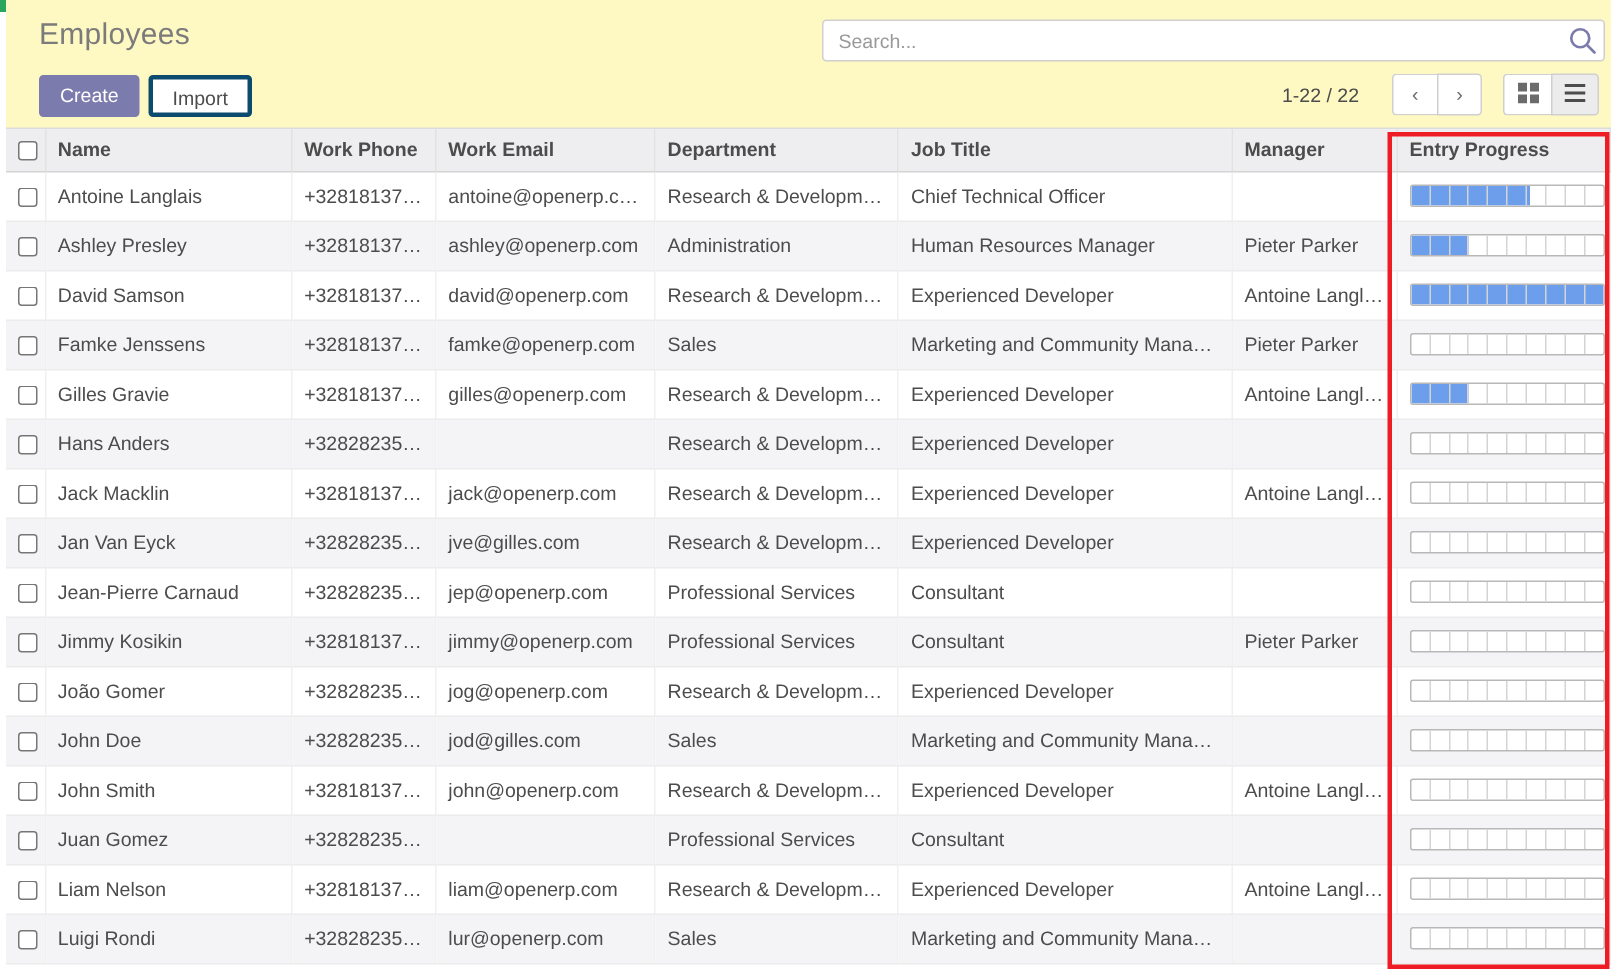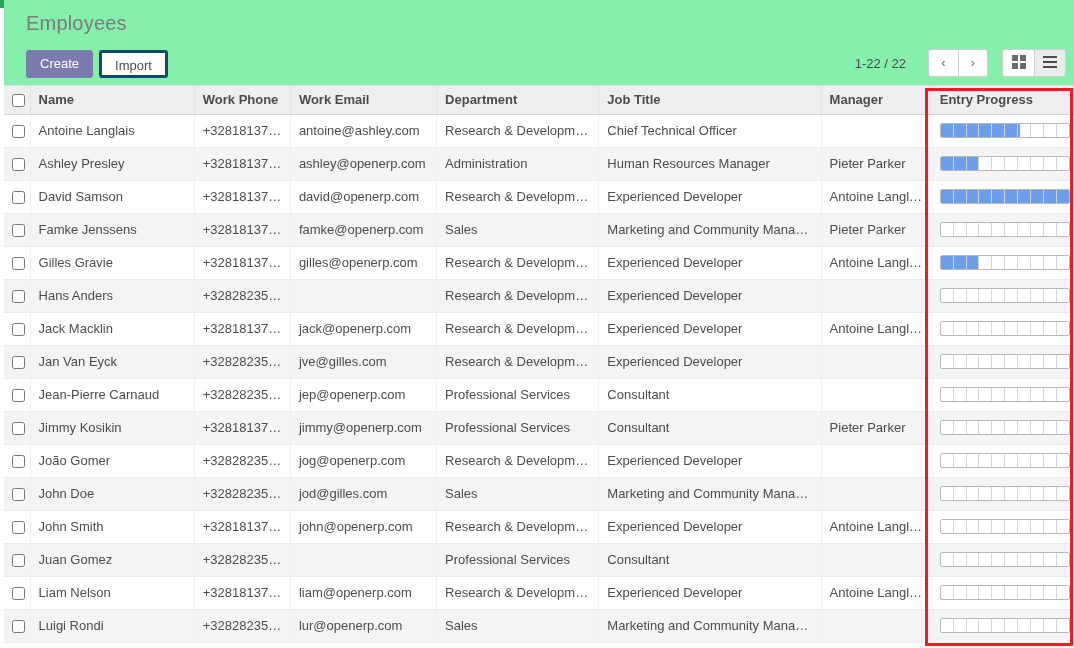--- a/index.html
+++ b/index.html
@@ -31,21 +31,21 @@
     width: 4px; height: 8px;
     background: #2aa55c;
   }
 
   
   .control-panel {
     position: absolute;
     left: 4px; top: 0;
     width: 1070px;
     height: 86px;
-    background: #86efac;
+    background: #fef9c3;
     border-bottom: 1px solid #dcdcdc;
   }
   .breadcrumb {
     position: absolute;
     left: 22px; top: 12px;
     font-size: 20px;
     color: #7c7b7b;
     font-weight: normal;
     letter-spacing: 0.2px;
   }
@@ -254,20 +254,29 @@
 
   <div class="control-panel">
 
     <div class="breadcrumb">Employees</div>
 
     <div class="btn-row">
       <div class="btn btn-primary">Create</div>
       <div class="btn btn-default">Import</div>
     </div>
 
+    <div class="searchview">
+      <input type="text" placeholder="Search..." style="">
+      <span class="search-icon">
+        <svg width="20" height="20" viewBox="0 0 20 20" fill="none" stroke="#7c7bad" stroke-width="1.8">
+          <circle cx="8.5" cy="8.5" r="6"></circle>
+          <line x1="13" y1="13" x2="18" y2="18" stroke-linecap="round"></line>
+        </svg>
+      </span>
+    </div>
 
     <div class="cp-right">
       <span class="pager-label">1-22 / 22</span>
       <span class="pager-btns">
         <span class="pager-btn first">‹</span>
         <span class="pager-btn last">›</span>
       </span>
       <span class="switcher">
         <span class="sw-btn first">
           <svg width="14" height="14" viewBox="0 0 14 14" style="vertical-align:-2px">
@@ -302,21 +311,21 @@
           <th class="col-job">Job Title</th>
           <th class="col-mgr">Manager</th>
           <th class="col-prog">Entry Progress</th>
         </tr>
       </thead>
       <tbody id="tbody">
           <tr>
             <td class="cb"><input type="checkbox" style=""></td>
             <td class="col-name">Antoine Langlais</td>
             <td class="col-phone">+3281813700</td>
-            <td class="col-email">antoine@ashley.com</td>
+            <td class="col-email">antoine@openerp.com</td>
             <td class="col-dept">Research &amp; Development</td>
             <td class="col-job">Chief Technical Officer</td>
             <td class="col-mgr"></td>
             <td class="col-prog">
               <div class="progress">
                 <div class="fill" style="width: 62%;"></div>
                 <div class="ticks">
                   <span></span>
                   <span></span>
                   <span></span>

